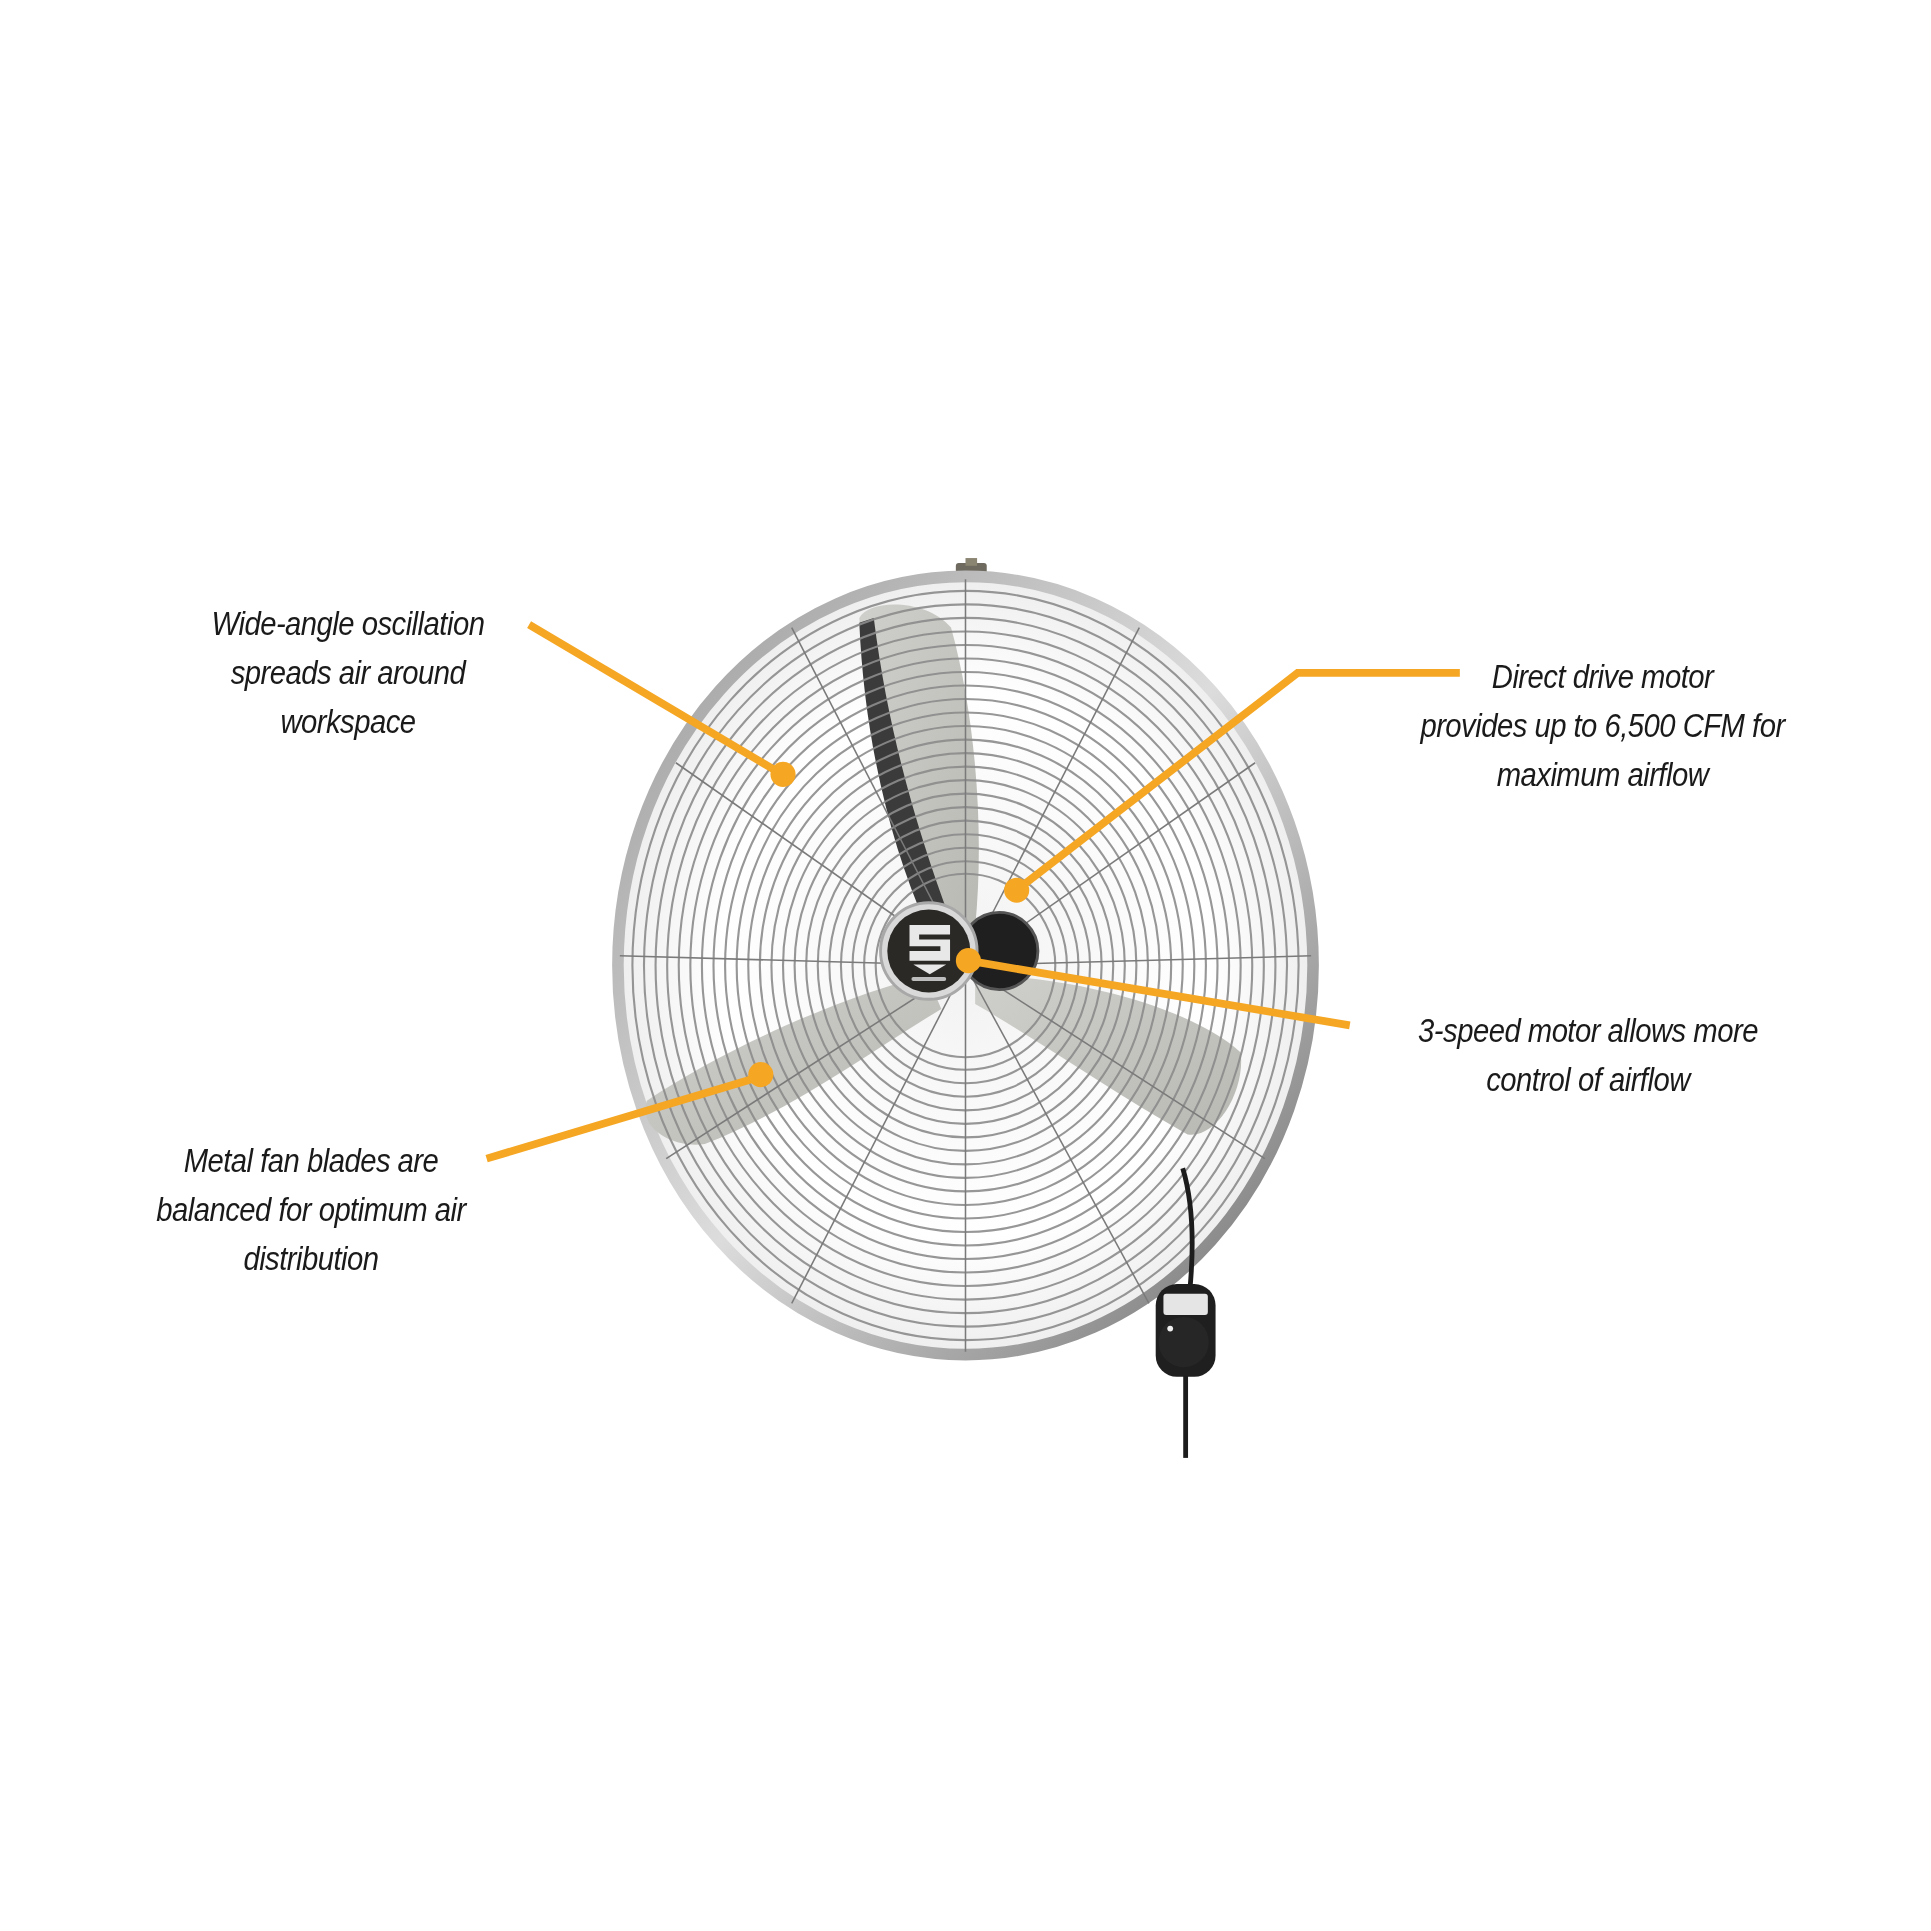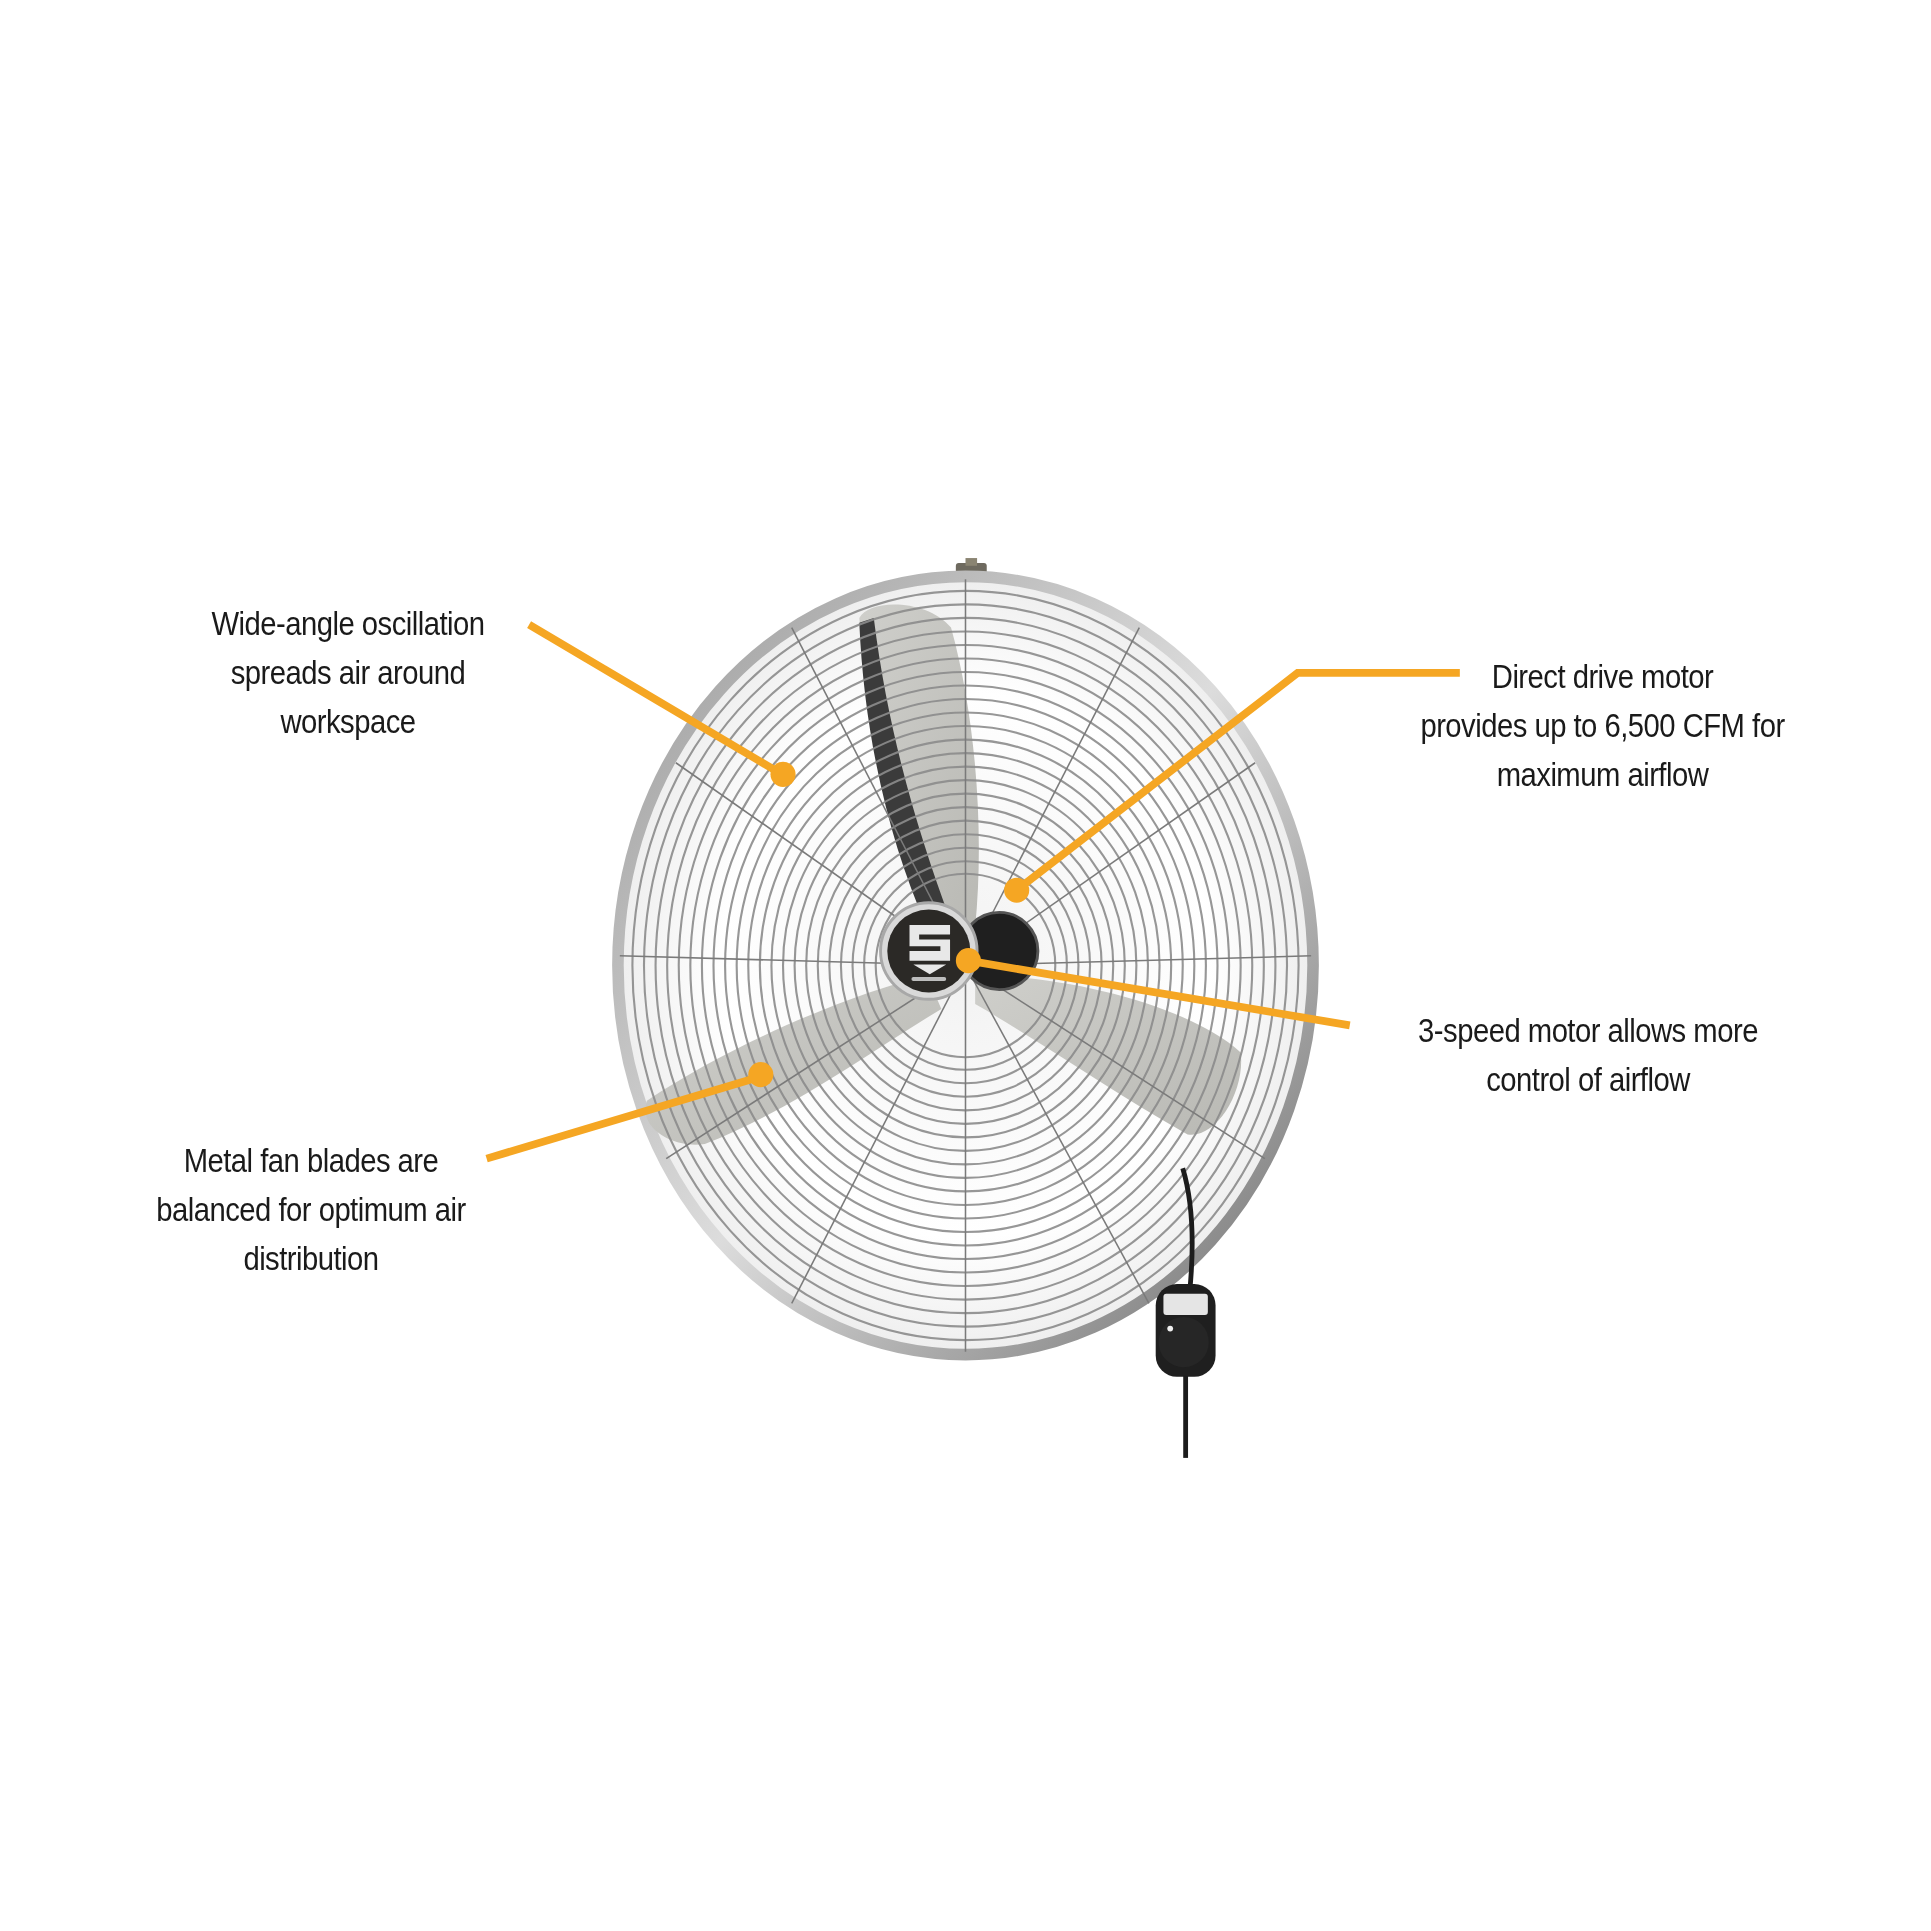--- a/index.html
+++ b/index.html
@@ -1,18 +1,18 @@
 <!DOCTYPE html>
 <html><head>
 <meta charset="utf-8">
 <style>
   html, body { margin: 0; padding: 0; background: #ffffff; }
   body { width: 1931px; height: 1931px; position: relative; overflow: hidden;
          font-family: "Liberation Sans", "DejaVu Sans", sans-serif; }
-  .canvas { position: absolute; left: 0; top: 0; width: 1931px; height: 1931px; }
+  .canvas { position: absolute; left: 0; top: 0; width: 1931px; height: 1931px; font-style: italic; }
   .callout-text {
     position: absolute; text-align: center; color: #1a1a1a;
     font-family: "Liberation Sans", sans-serif; font-size: 34px; line-height: 49px;
     font-weight: normal; letter-spacing: -0.6px; transform: scaleX(0.86); transform-origin: center top;
     white-space: nowrap;
   }
   .callout-text span { display: block; }
   svg { position: absolute; left: 0; top: 0; }
 </style>
 </head>

